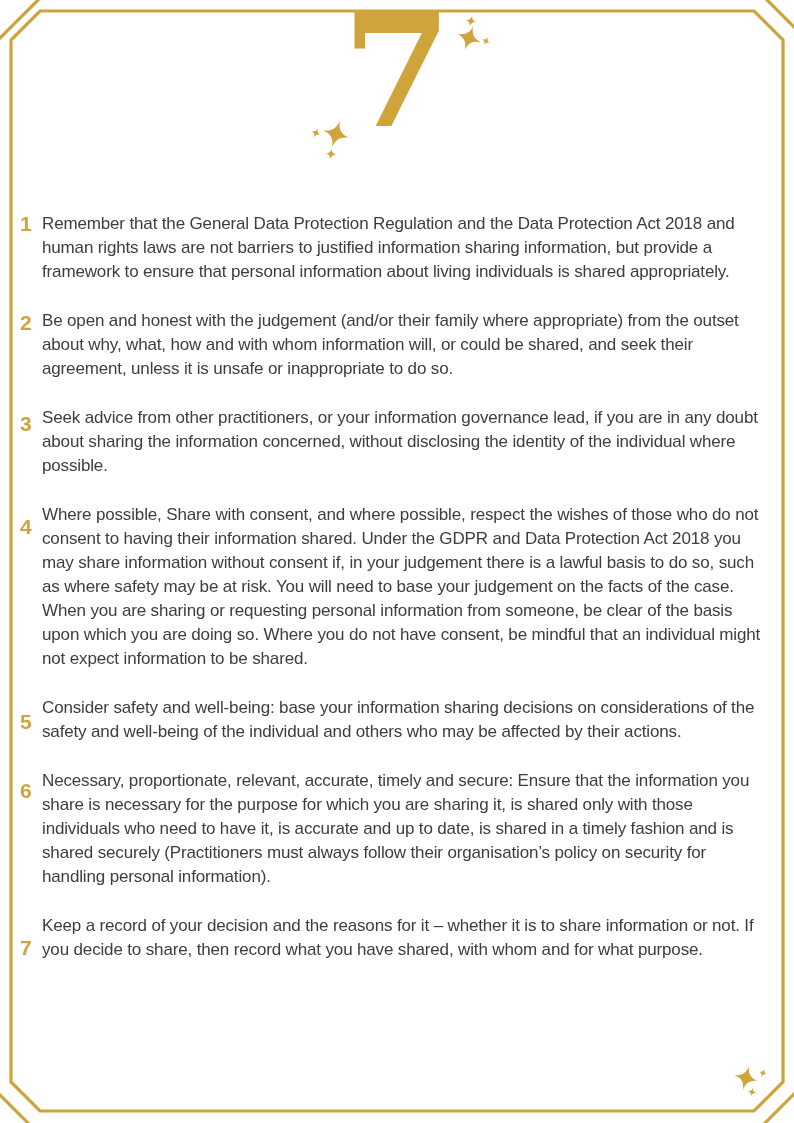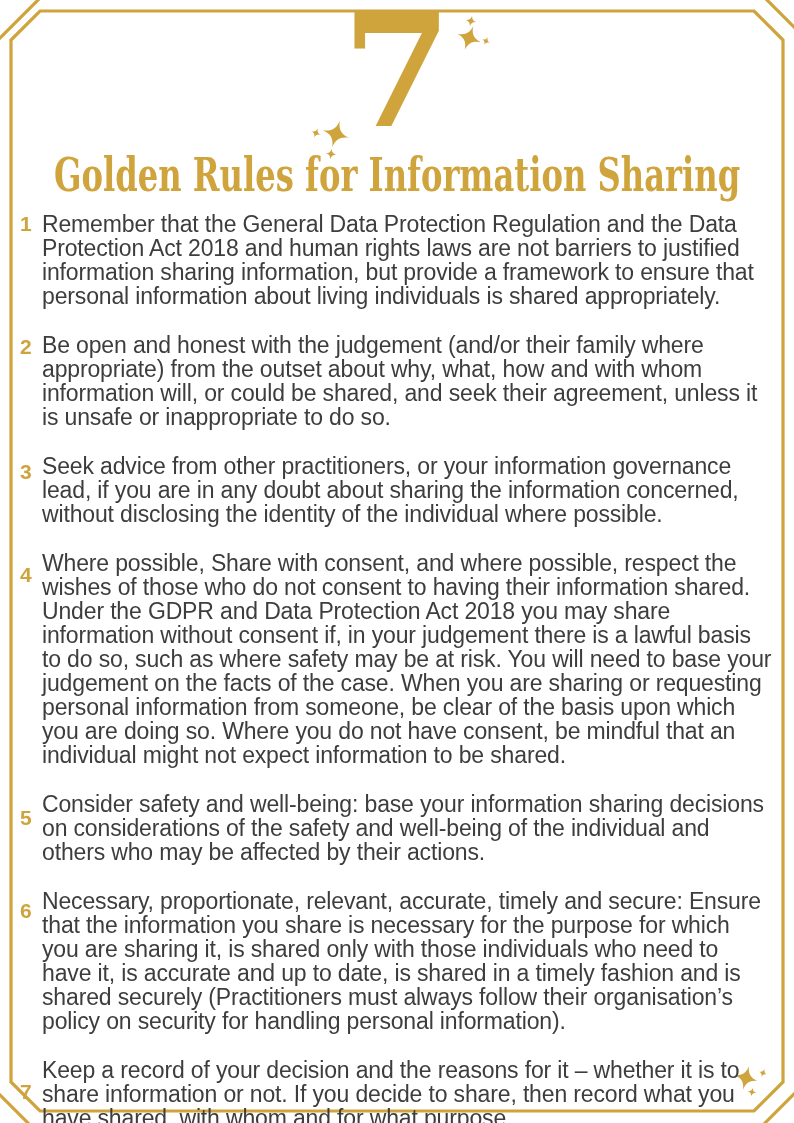--- a/index.html
+++ b/index.html
@@ -53,21 +53,21 @@
   }
   .rule-num{
     flex:none;width:22px;
     color:var(--gold);
     font-weight:bold;
     font-size:21px;
     line-height:24px;
   }
   .rule-text{
     margin:0;
-    font-size:23px;
+    font-size:17px;
     line-height:24px;
     letter-spacing:-0.15px;
     color:var(--ink);
   }
   
   .rule:nth-child(1) .rule-num{padding-top:0;}
   .rule:nth-child(2) .rule-num{padding-top:2px;}
   .rule:nth-child(3) .rule-num{padding-top:6px;}
   .rule:nth-child(4) .rule-num{padding-top:12px;}
   .rule:nth-child(5) .rule-num{padding-top:14px;}
@@ -102,23 +102,20 @@
 
     <g>
       <use href="#sp" class="sparkle" transform="translate(746,1078) rotate(14) scale(0.60) translate(-20,-20)"></use>
       <use href="#sp" class="sparkle" transform="translate(763,1073) rotate(22) scale(0.21) translate(-20,-20)"></use>
       <use href="#sp" class="sparkle" transform="translate(752,1092) rotate(10) scale(0.22) translate(-20,-20)"></use>
     </g>
   </svg>
 
   <div class="big-number">7</div>
 
-  <div class="title-wrap">
-    <div class="title">Golden Rules for Information Sharing</div>
-  </div>
 
   <div class="rules">
     <div class="rule">
       <span class="rule-num">1</span>
       <p class="rule-text">Remember that the General Data Protection Regulation and the Data Protection Act 2018 and human rights laws are not barriers to justified information sharing information, but provide a framework to ensure that personal information about living individuals is shared appropriately.</p>
     </div>
     <div class="rule">
       <span class="rule-num">2</span>
       <p class="rule-text">Be open and honest with the judgement (and/or their family where appropriate) from the outset about why, what, how and with whom information will, or could be shared, and seek their agreement, unless it is unsafe or inappropriate to do so.</p>
     </div>

